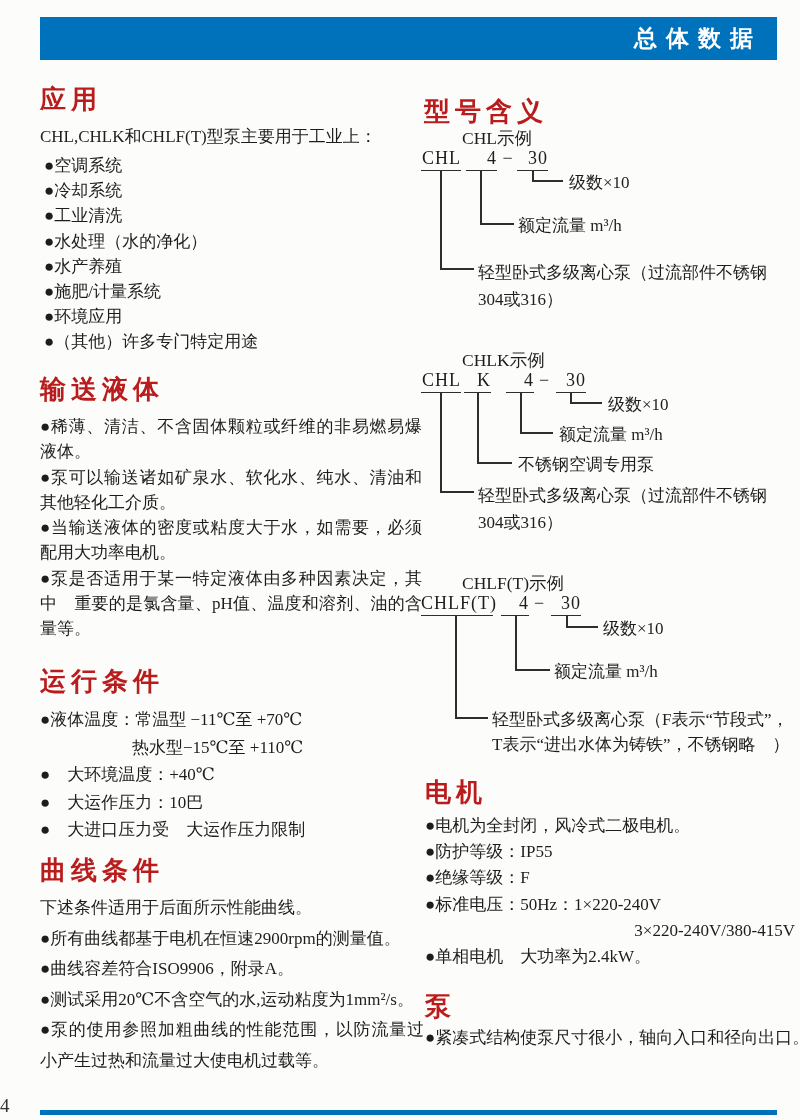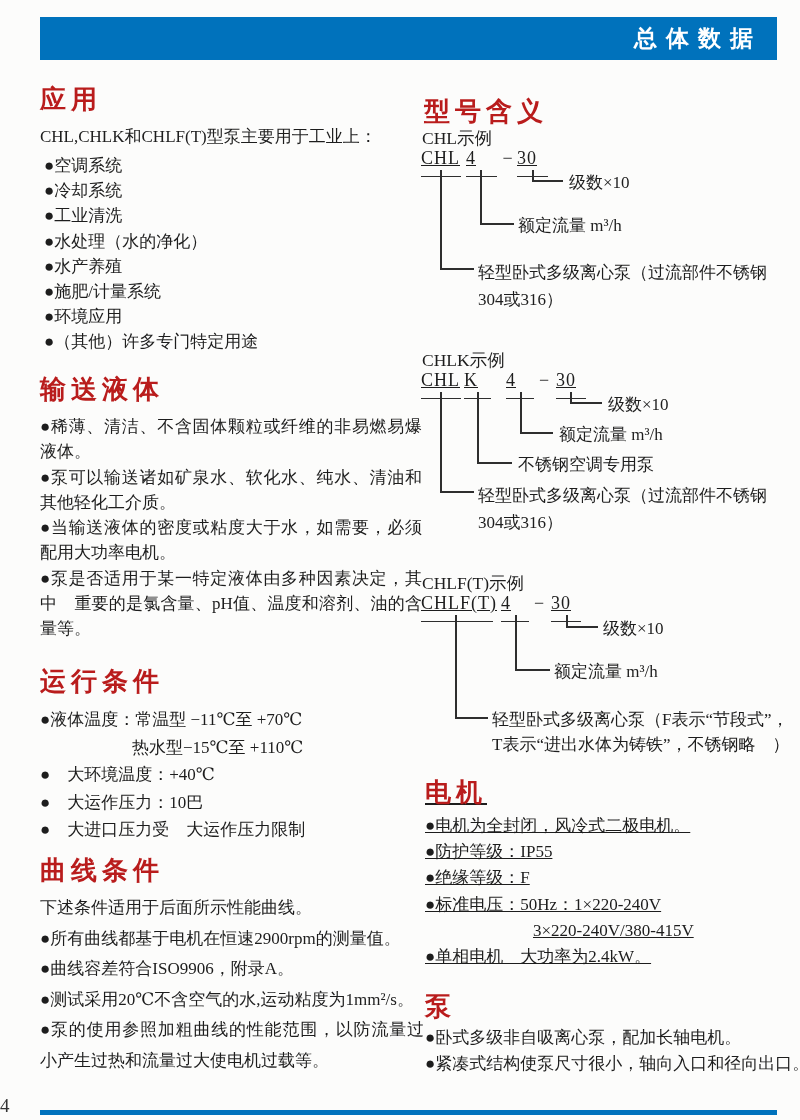--- a/index.html
+++ b/index.html
@@ -35,33 +35,33 @@
   .sec-liquids { left:40px; top:374px; width:382px; }
   .sec-liquids p { line-height:25.3px; }
   .sec-operating { left:40px; top:666px; width:382px; }
   .sec-operating p { line-height:27.5px; }
   .sec-operating .indent { padding-left:92px; }
   .sec-curve { left:40px; top:855px; width:384px; }
   .sec-curve h2 { margin-bottom:8px; }
   .sec-curve p { line-height:30.5px; }
   
   .model-heading { position:absolute; left:424px; top:96px;text-align:right; }
-  .sec-motor { left:425px; top:777px; width:370px;text-decoration:underline; }
+  .sec-motor { left:425px; top:777px; width:370px; }
   .sec-motor h2 { margin-bottom:6px; }
   .sec-motor p { line-height:26.2px; }
-  .sec-motor .indent { padding-left:108px; }
+  .sec-motor .indent { padding-left:108px;text-align:right; }
   .sec-pump { left:425px; top:991px; width:372px; }
   .sec-pump h2 { margin-bottom:4px; }
   .sec-pump p { line-height:26px; white-space:nowrap; }
   
-  .dgt { position:absolute; font-size:17.5px; white-space:nowrap; }
+  .dgt { position:absolute; font-size:17.5px; white-space:nowrap;margin-left:40px; }
   .cs {
-    position:absolute; height:19px; padding-bottom:9px;
-    border-bottom:1.6px solid #2e2e2e; text-align:left;
-    font-size:18px; letter-spacing:1px; white-space:nowrap;text-decoration:underline;
+    position:absolute; height:19px; padding-bottom:3px;
+    border-bottom:1.6px solid #2e2e2e; text-align:right;
+    font-size:18px; letter-spacing:1px; white-space:nowrap;
   }
   .dash { position:absolute; height:22px; text-align:center; font-size:18px; }
   .vl { position:absolute; width:1.6px; background:#2e2e2e; }
   .hl { position:absolute; height:1.6px; background:#2e2e2e; }
   .lbl { position:absolute; font-size:17px; white-space:nowrap; }
   .lbl2 { position:absolute; font-size:17px; line-height:27px; white-space:nowrap; }
   
   .pagenum { position:absolute; left:0px; top:1095px; font-size:19px; color:#333; }
   .bottomrule { position:absolute; left:40px; top:1110px; width:737px; height:5px; background:#0072BC; }
 </style>
@@ -180,20 +180,19 @@
     <p>●电机为全封闭，风冷式二极电机。</p>
     <p>●防护等级：IP55</p>
     <p>●绝缘等级：F</p>
     <p>●标准电压：50Hz：1×220-240V</p>
     <p class="indent">3×220-240V/380-415V</p>
     <p>●单相电机　大功率为2.4kW。</p>
   </section>
 
   <section class="sec sec-pump">
     <h2 class="hd">泵</h2>
-    <p>●卧式多级非自吸离心泵，配加长轴电机。</p>
     <p>●紧凑式结构使泵尺寸很小，轴向入口和径向出口。</p>
   </section>
 
   <div class="pagenum">4</div>
   <div class="bottomrule"></div>
 
 </div>
 
 </body></html>

